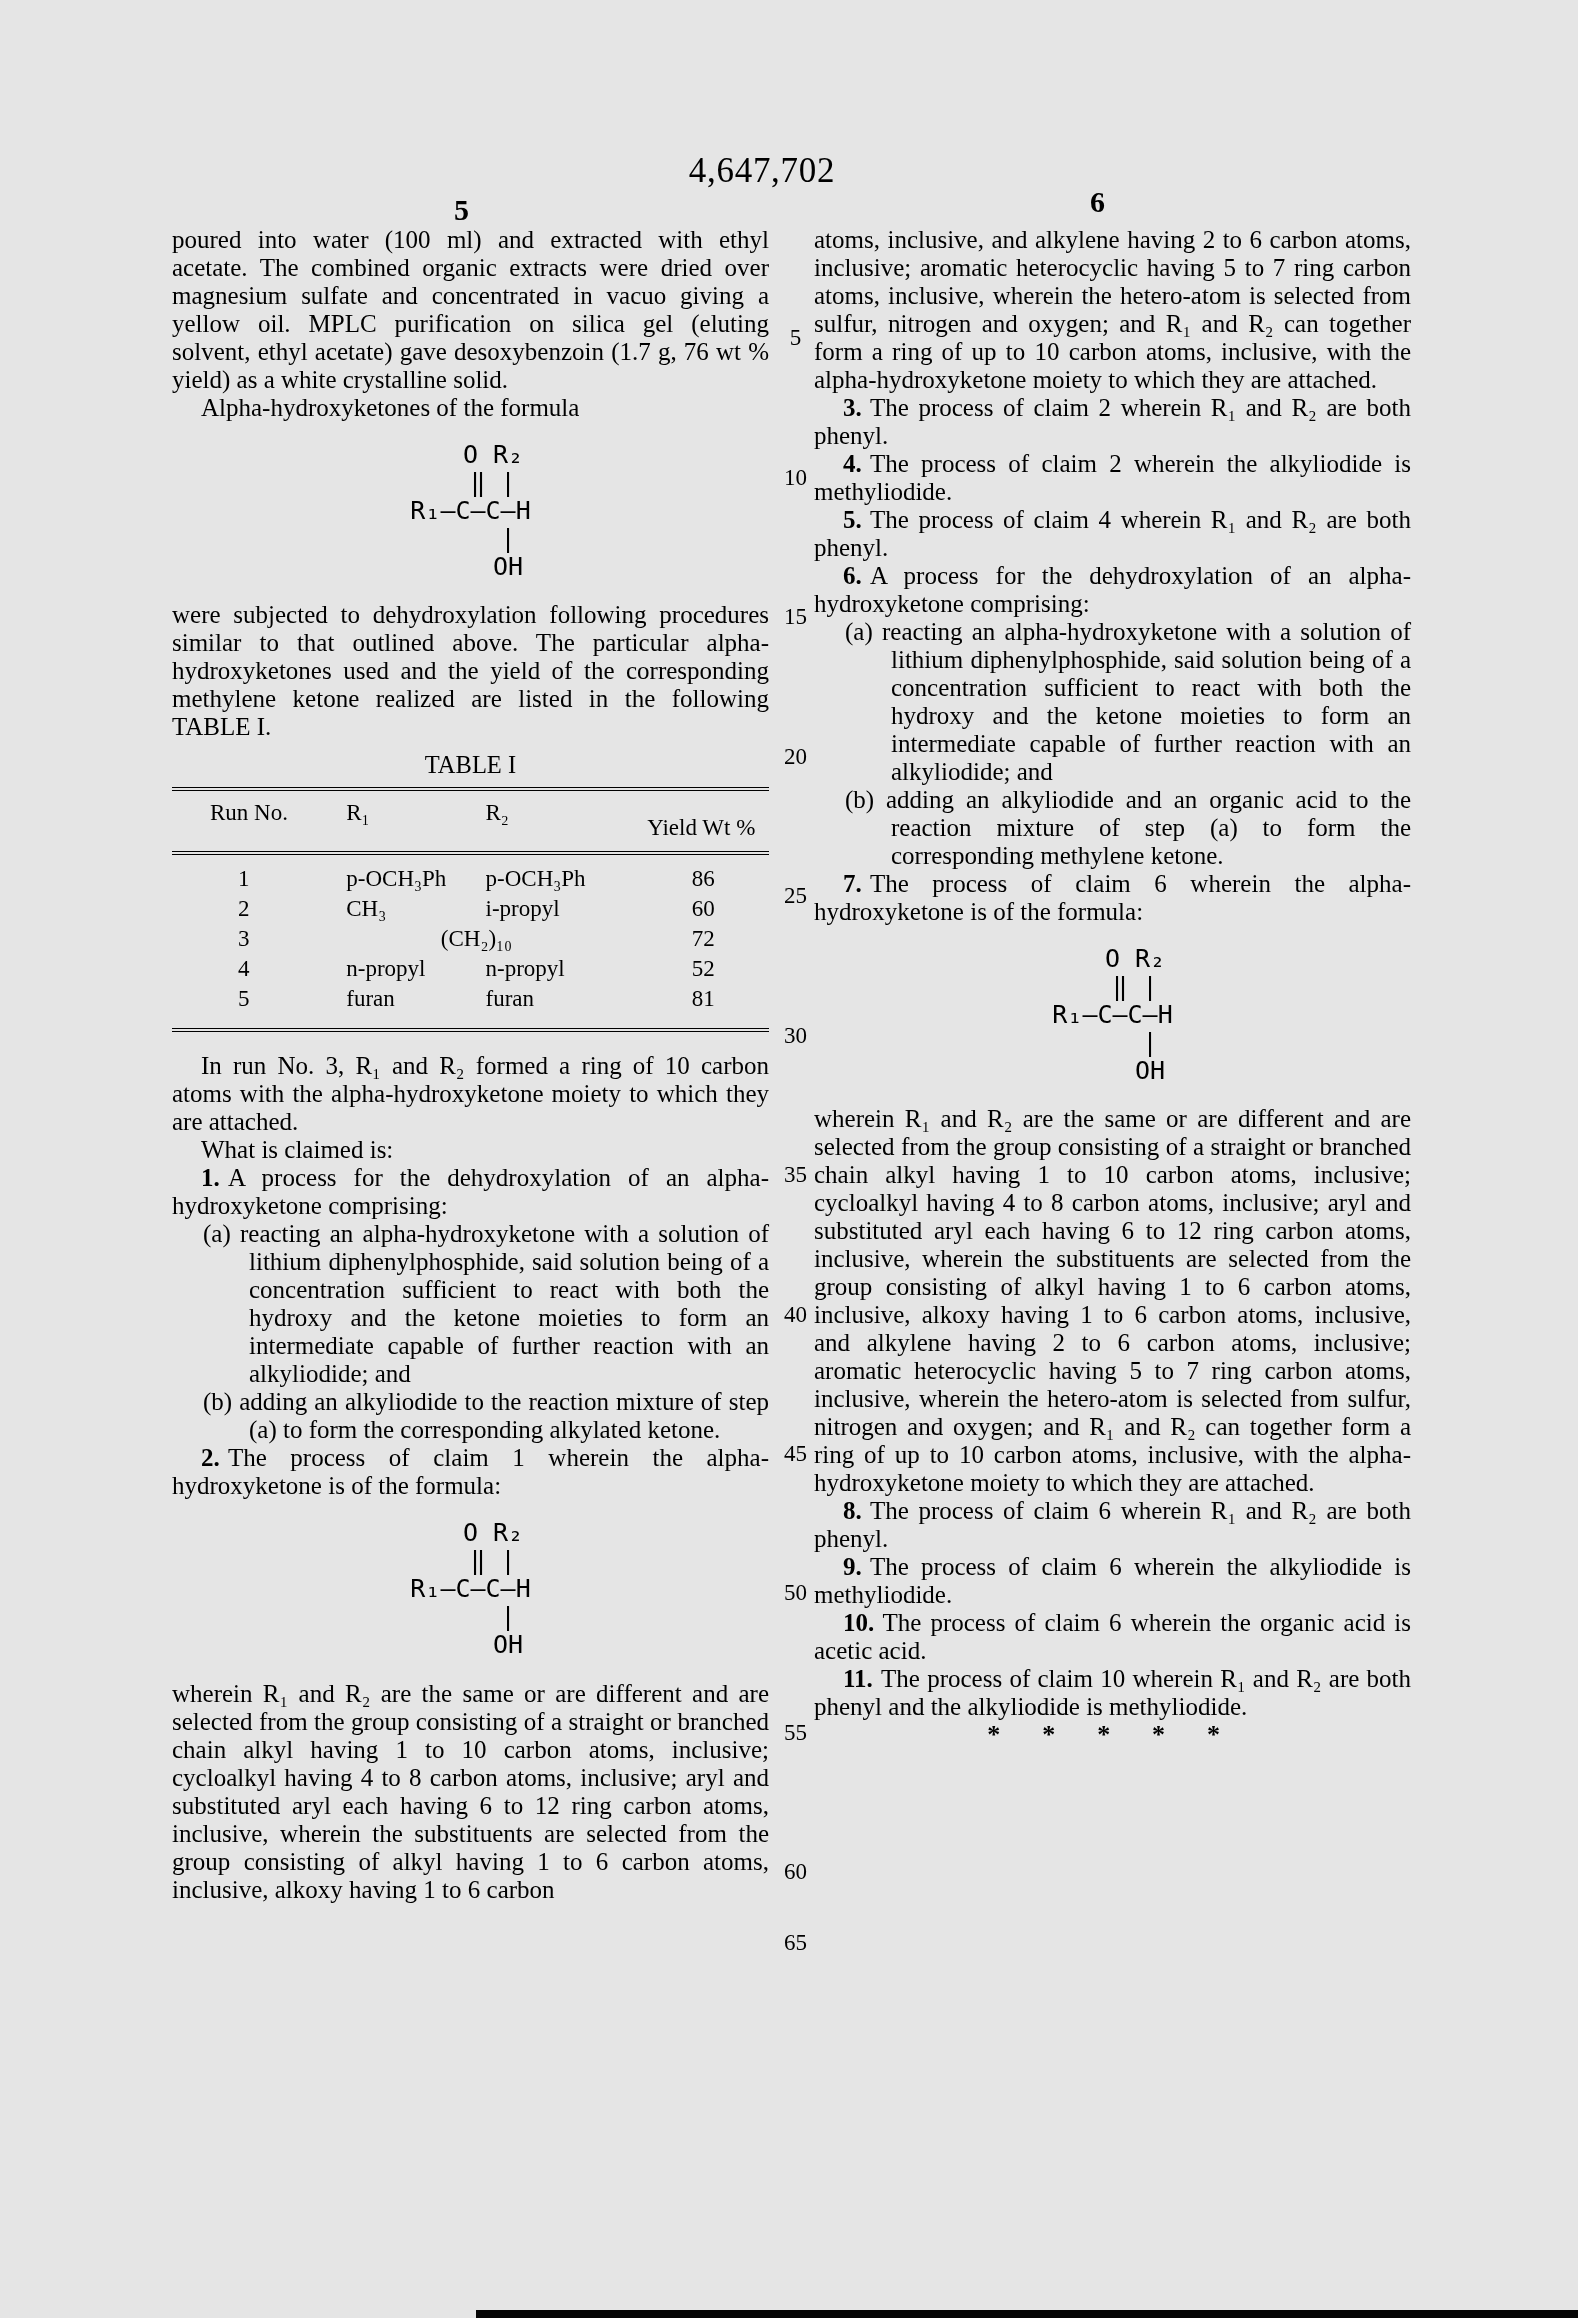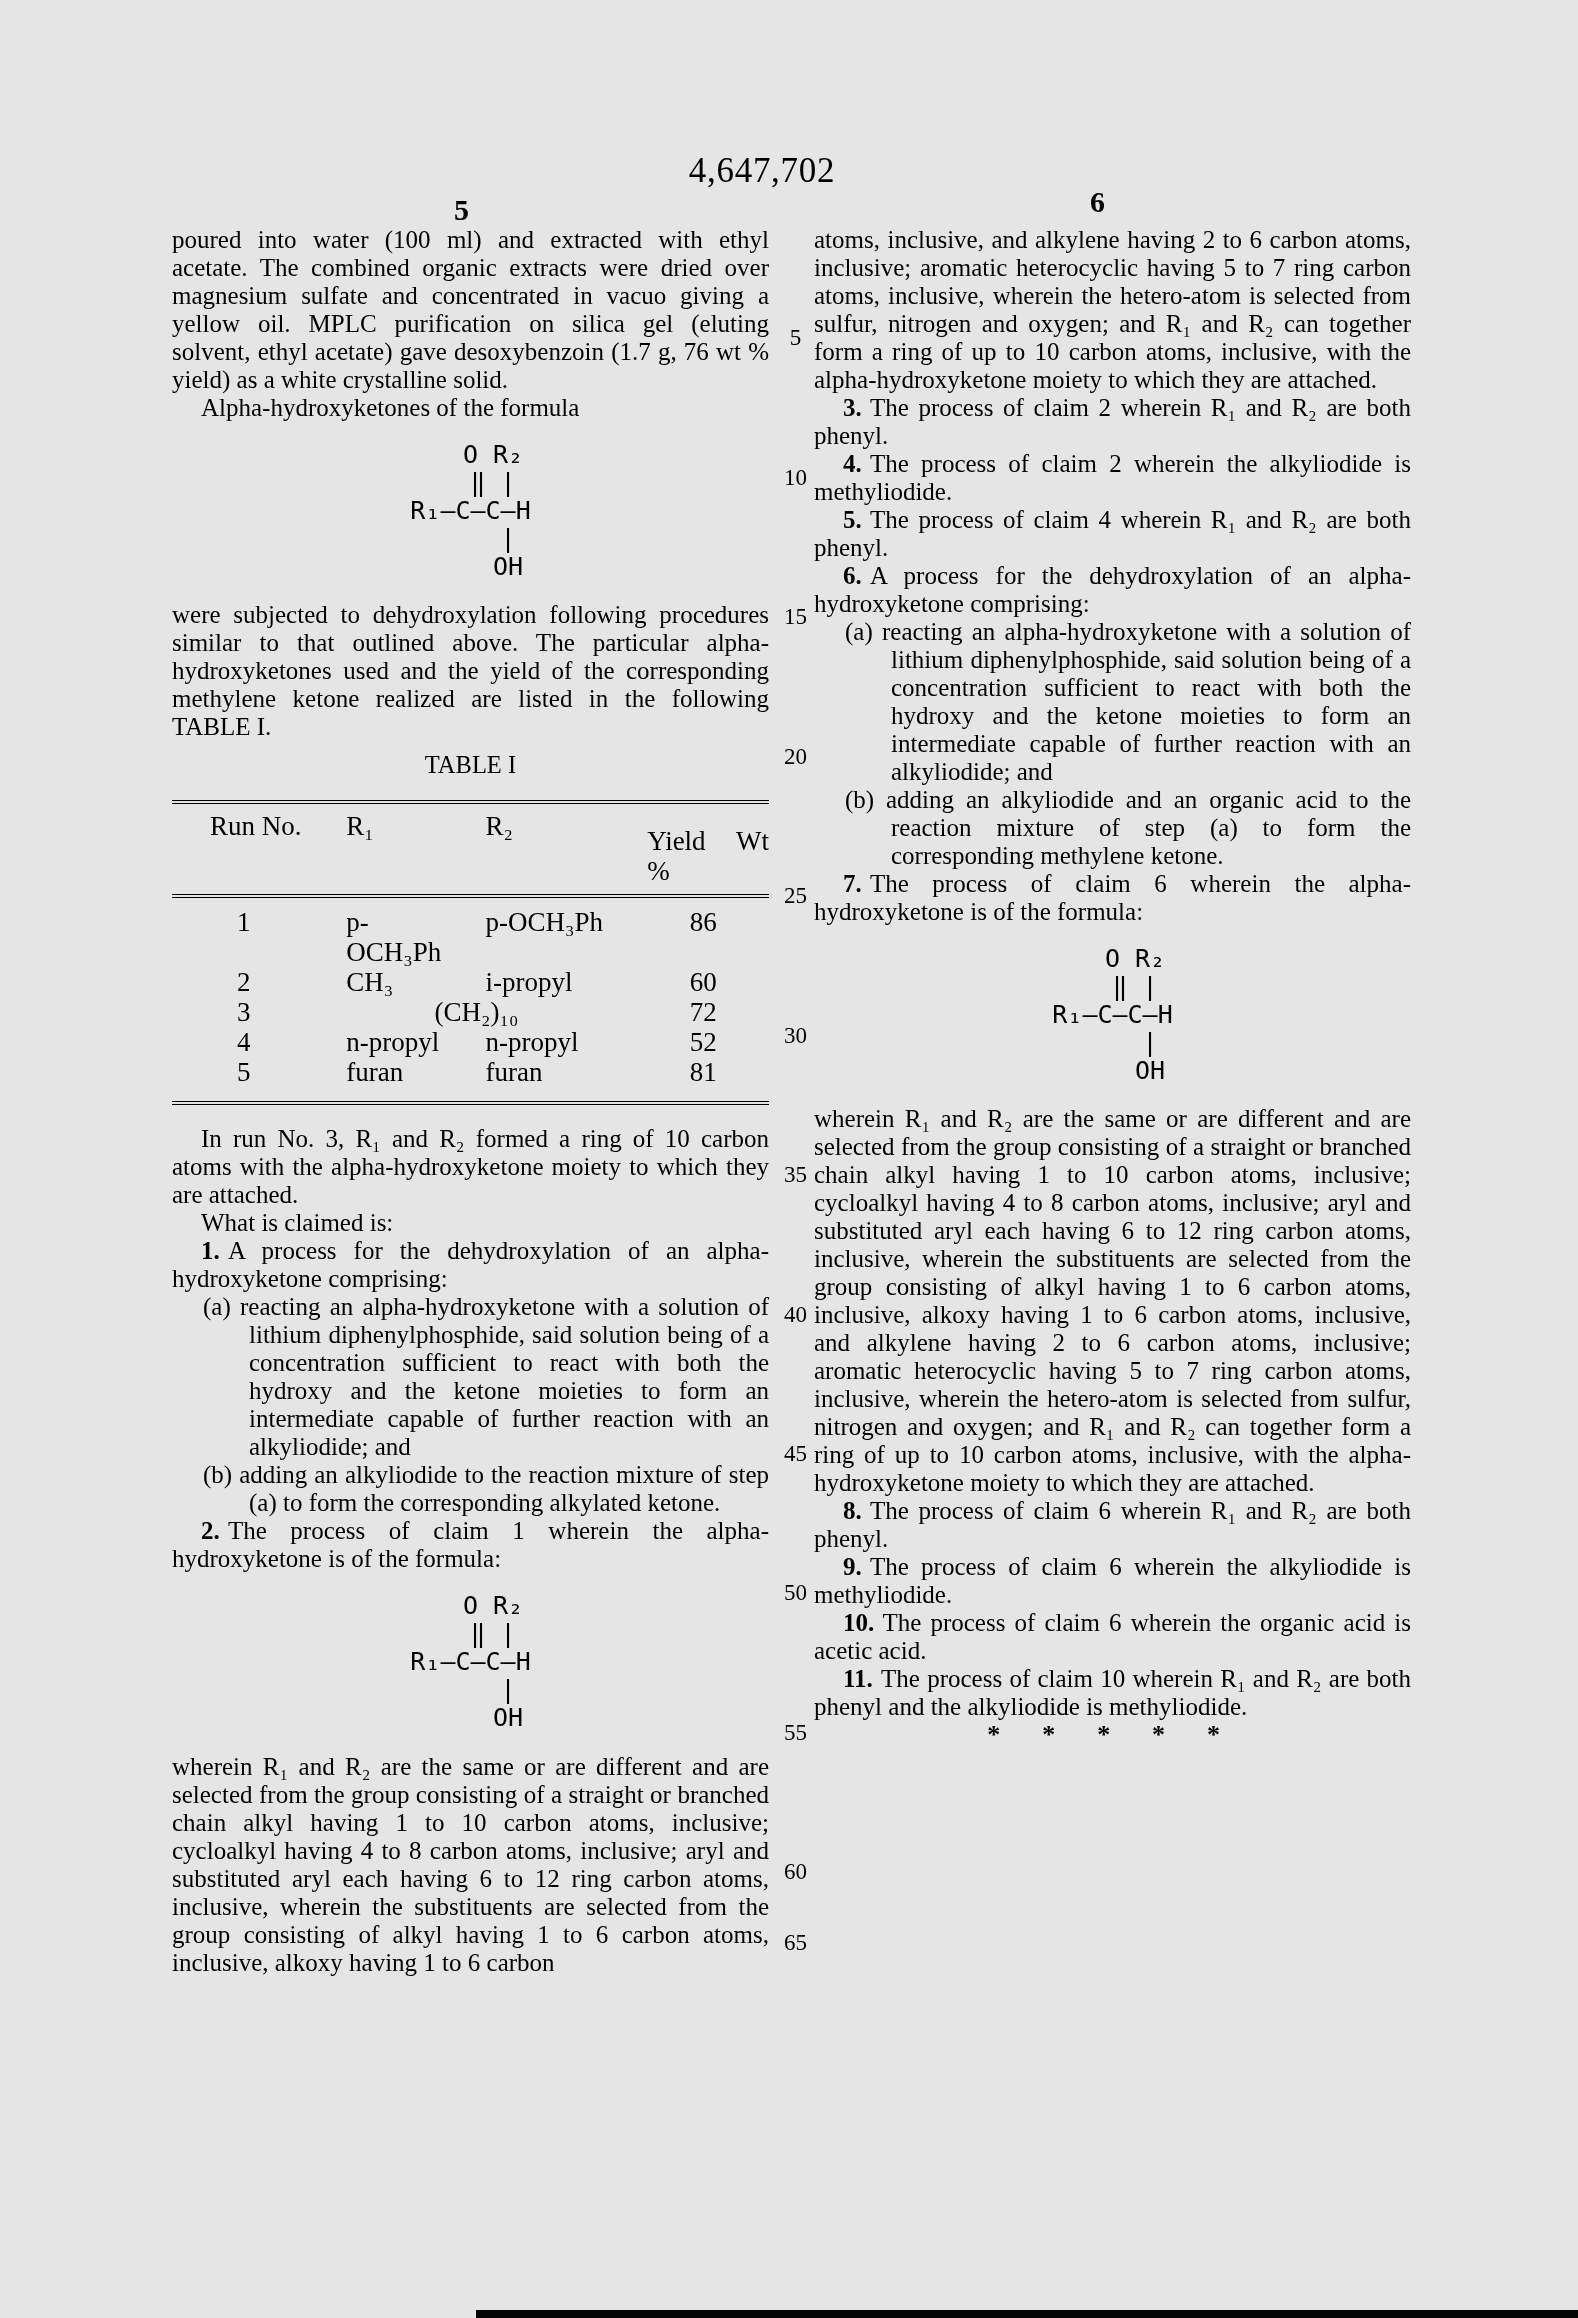--- a/index.html
+++ b/index.html
@@ -33,26 +33,26 @@
   .claim-num { font-weight:bold; margin-right:8.2px; }
 
   .formula-wrap { text-align:center; margin:19px 0 20.4px; text-indent:0; }
   .formula {
     display:inline-block; text-align:center; white-space:pre;
     font-family:"DejaVu Sans Mono",monospace;
     font-size:25px; line-height:28px;
   }
 
   .table-block { margin:9.5px 0 20.4px; }
-  .table-title { text-align:center; text-indent:0; font-size:24.5px; margin-bottom:21px; }
+  .table-title { text-align:center; text-indent:0; font-size:24.5px; margin-bottom:8px; }
   .ptable {
     width:100%;
     border-top:4.8px double #000;
     border-bottom:4.8px double #000;
-    font-size:27px; line-height:30px;
+    font-size:23px; line-height:30px;
   }
   .trow { display:grid; grid-template-columns:24% 24% 30% 22%; }
   .thead { border-bottom:4.8px double #000; padding:6.8px 0 8.2px; }
   .tbody { padding:9.5px 0 13.6px; }
   .c-run-h   { padding-left:38px; }
   .c-r1      { padding-left:31px; }
   .c-r2      { padding-left:27px; }
   .c-yield-h { padding-left:9.5px;margin-top:15px; }
   .c-run     { text-align:center; }
   .c-yield   { text-align:center; }

